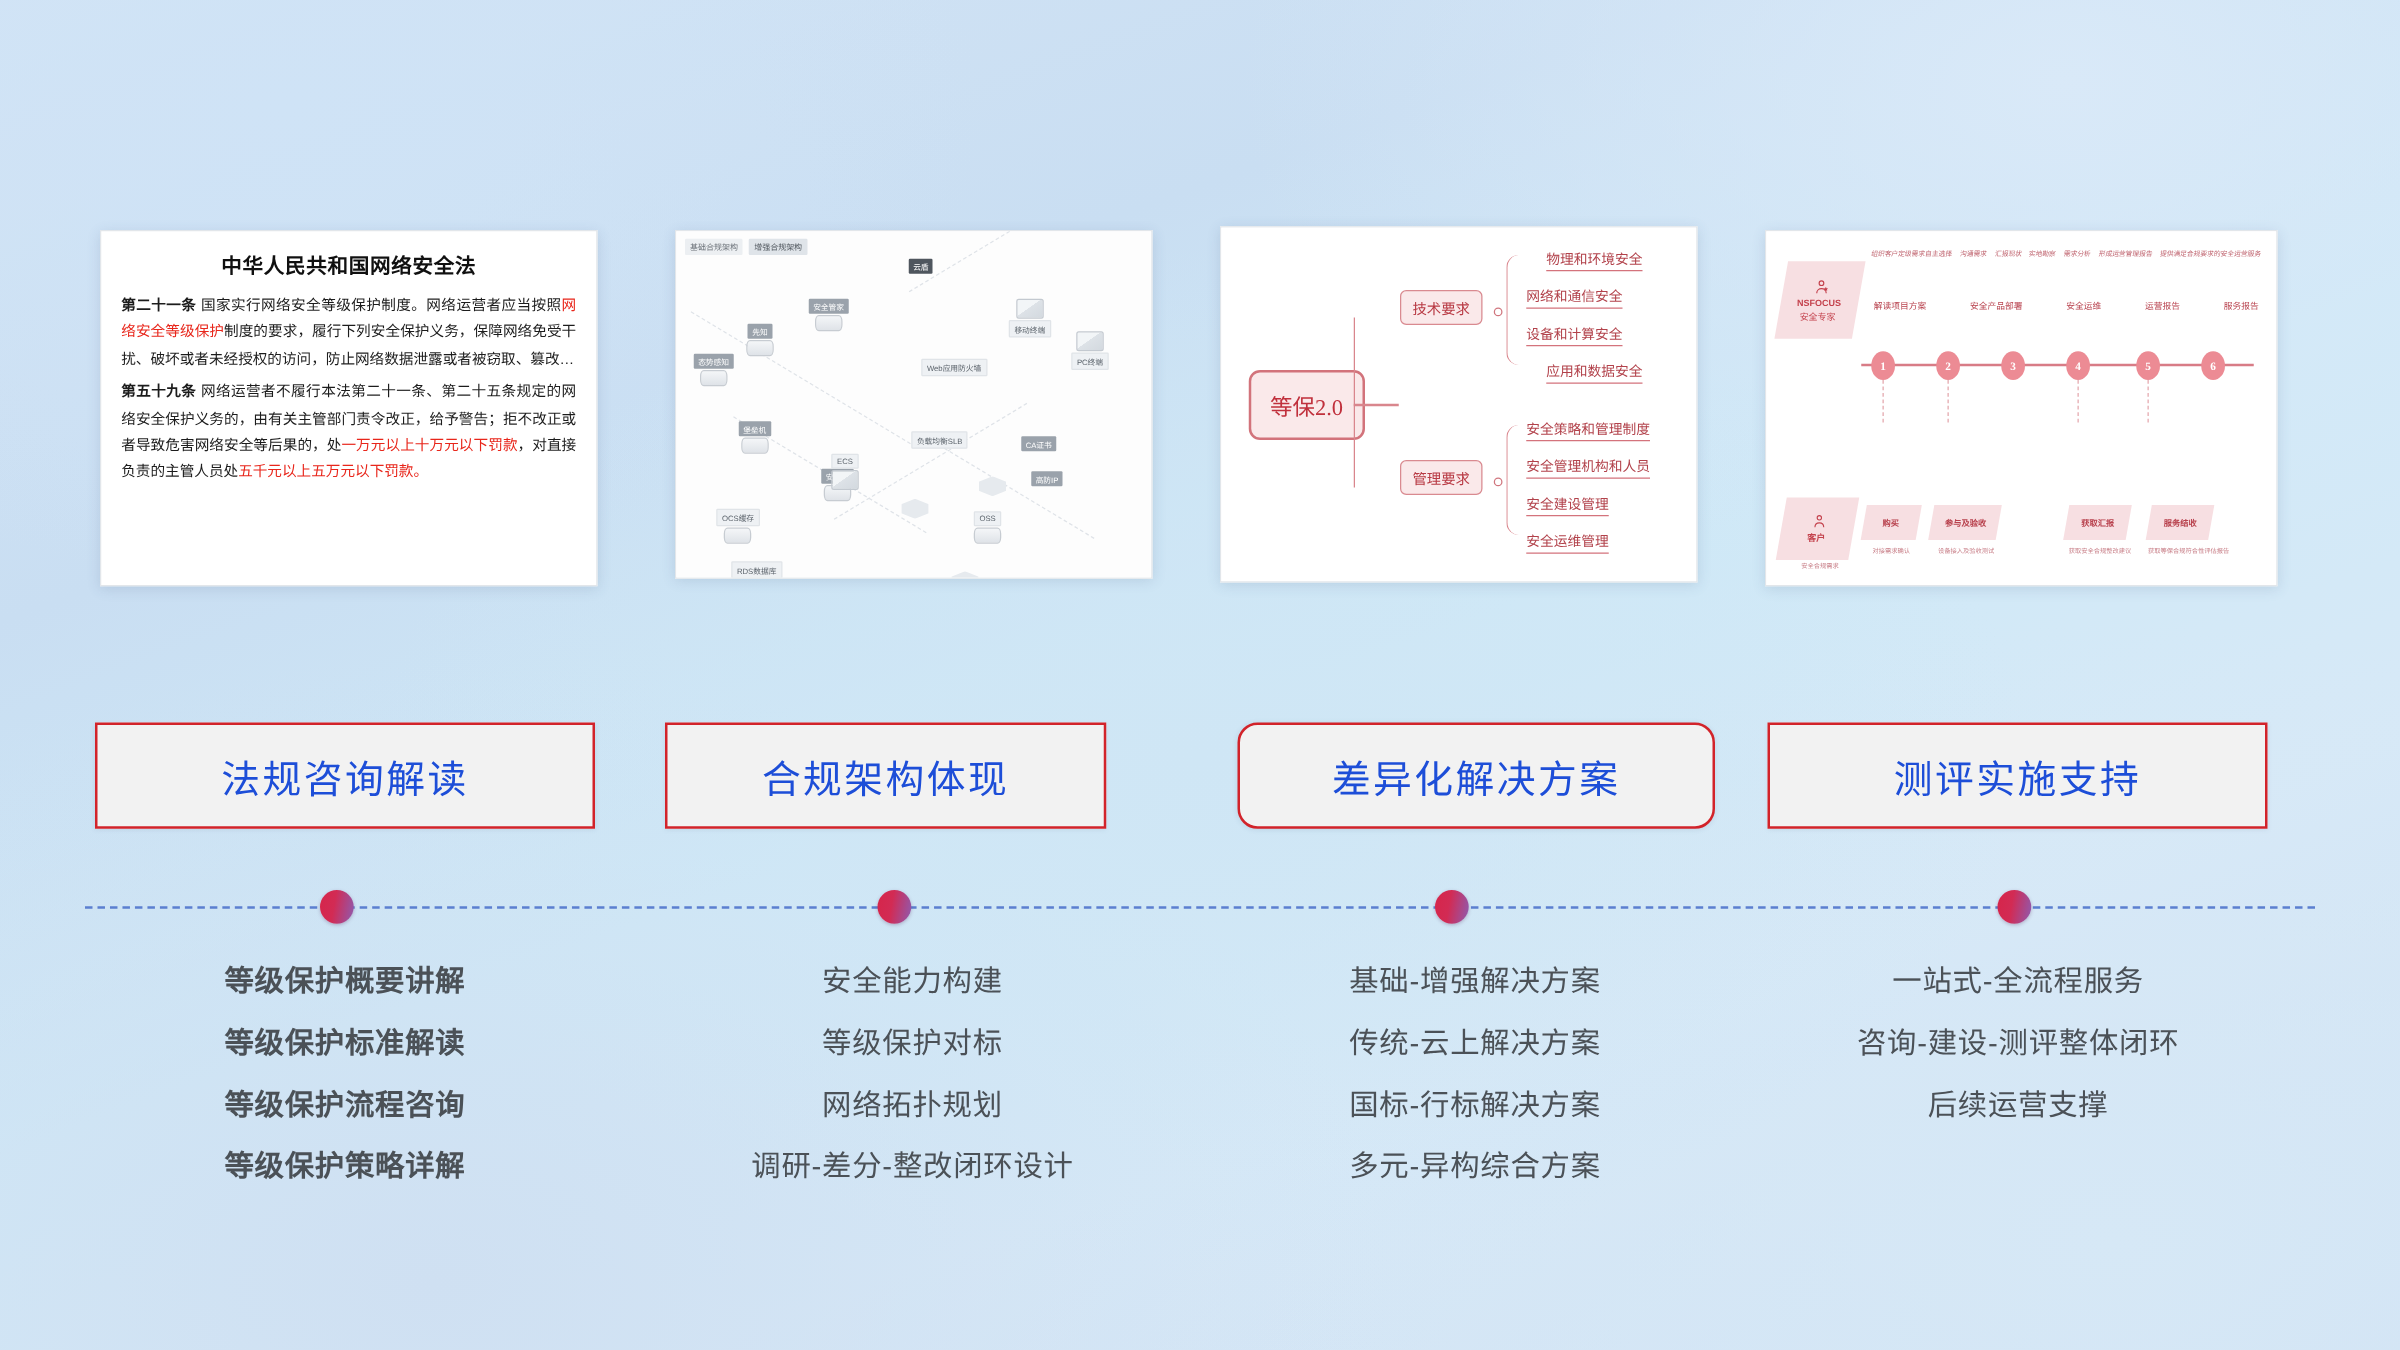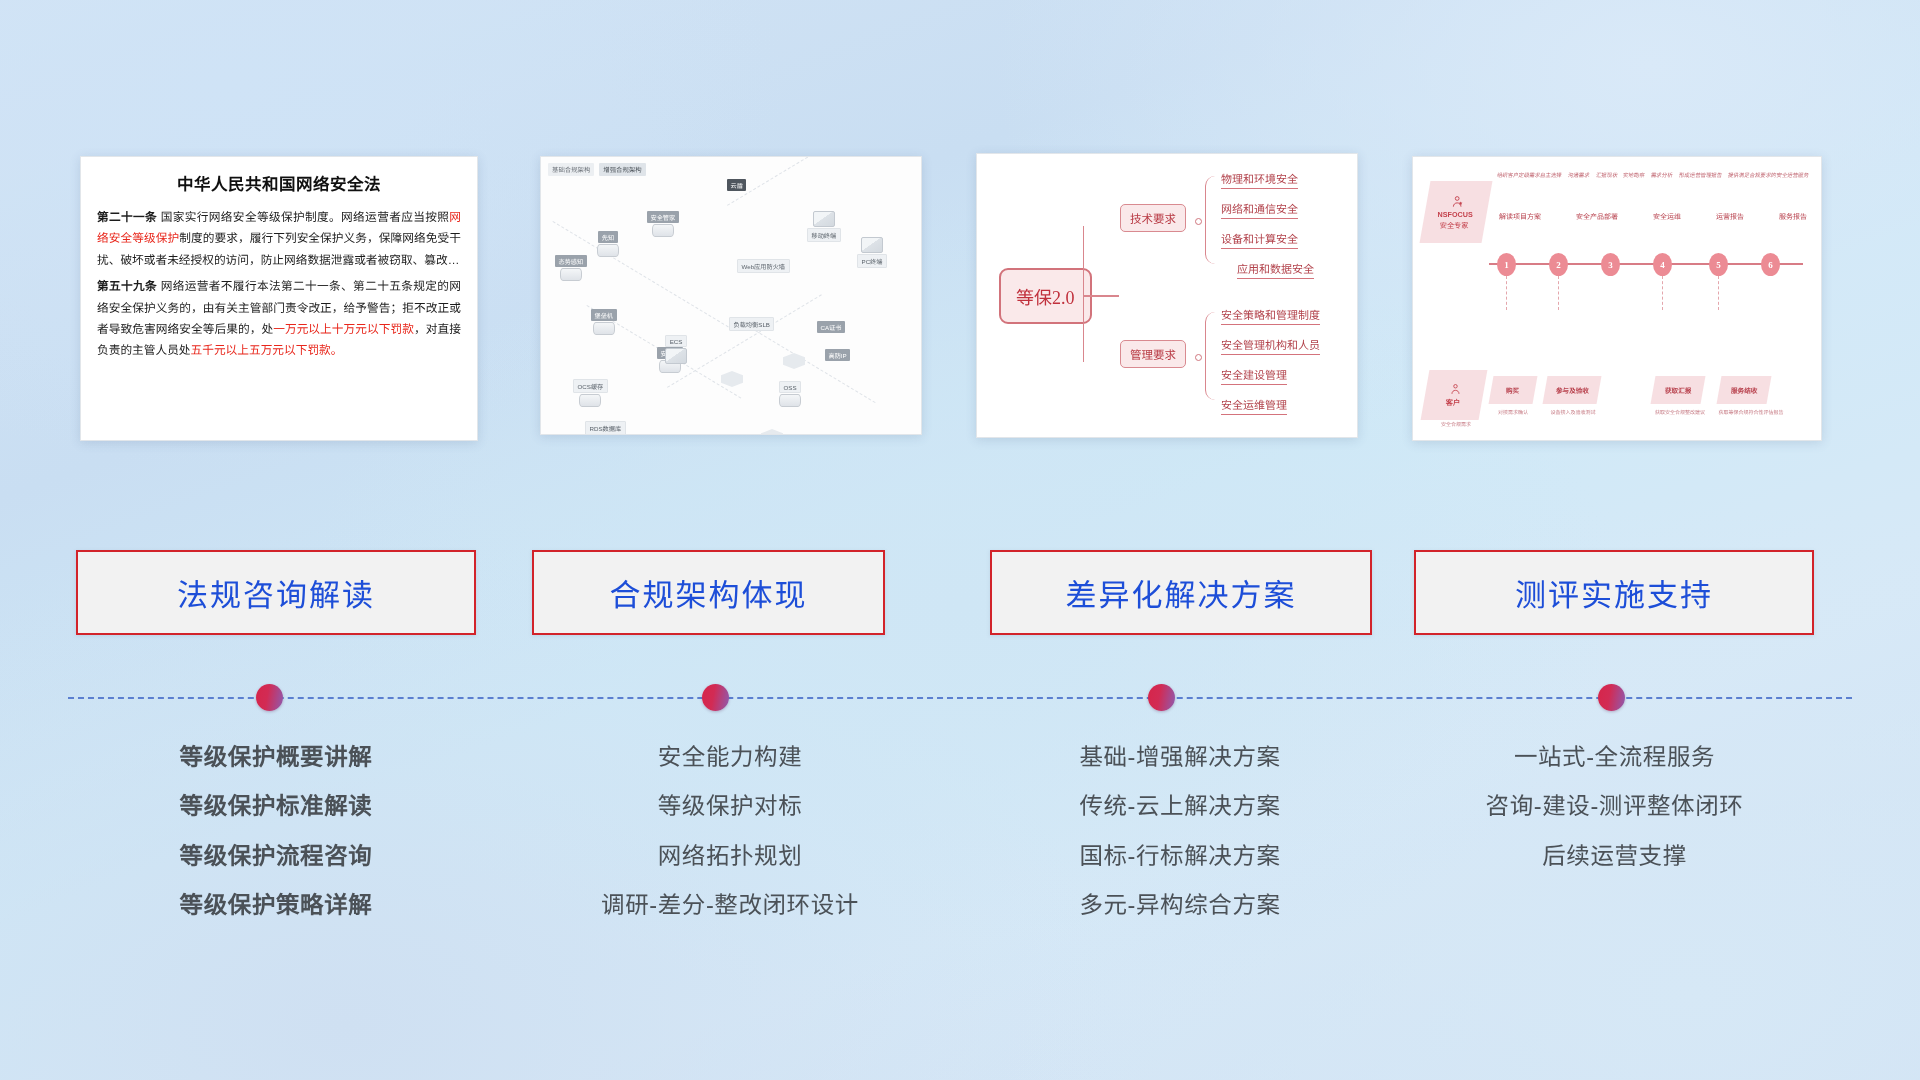--- a/index.html
+++ b/index.html
@@ -12,21 +12,21 @@
   body {
     position: relative;
     background:
       radial-gradient(ellipse 900px 620px at 12% 8%, #cfe3f6 0%, rgba(207,227,246,0) 62%),
       radial-gradient(ellipse 1100px 700px at 86% 6%, #d9e9f8 0%, rgba(217,233,248,0) 60%),
       radial-gradient(ellipse 1000px 620px at 50% 56%, #cfe6f5 0%, rgba(207,230,245,0) 66%),
       radial-gradient(ellipse 1200px 780px at 18% 95%, #cfe0f2 0%, rgba(207,224,242,0) 64%),
       radial-gradient(ellipse 1300px 800px at 88% 92%, #d6e8f6 0%, rgba(214,232,246,0) 62%),
       linear-gradient(160deg, #d3e4f5 0%, #c9def2 28%, #cfe9f7 52%, #d7e9f7 72%, #cfe0f3 100%);
   }
-  .stage { position: absolute; inset: 0; }
+  .stage { position: absolute; inset: 0; margin-top: 28px; }
 
   
   .card {
     position: absolute;
     background: #fff;
     border: 1px solid #e2e6ea;
     box-shadow: 0 2px 10px rgba(60,90,130,.16);
     overflow: hidden;
   }
   .card-1 { left: 80px;  top: 156px; width: 398px; height: 285px; }
@@ -153,21 +153,21 @@
 
   
   .banner {
     position: absolute; top: 550px; height: 85px;
     background: #f2f2f2; border: 2.2px solid #d2232a;
     display: flex; align-items: center; justify-content: center;
     box-shadow: 0 1px 4px rgba(80,100,130,.13);
   }
   .banner-1 { left: 76px;   width: 400px; }
   .banner-2 { left: 532px;  width: 353px; }
-  .banner-3 { left: 990px;  width: 382px; }
+  .banner-3 { left: 990px;  width: 382px; border-radius: 16px; }
   .banner-4 { left: 1414px; width: 400px; }
   .banner span {
     font-size: 31px; color: #1d4ed8; letter-spacing: 2px; font-weight: 500;
   }
 
   
   .timeline {
     position: absolute; left: 68px; right: 68px; top: 697px; height: 0;
     border-top: 2.5px dashed #5b7fd0;
   }
@@ -301,21 +301,21 @@
   <div class="card card-3">
     <div class="mind">
       <div class="mm-root">等保2.0</div>
 
       <div class="mm-curve" style="left:106px; top:72px; width:36px; height:70px; border-bottom:1.3px solid #d9868d; border-left:1.3px solid #d9868d; border-radius:0 0 0 0;"></div>
       <div class="mm-curve" style="left:106px; top:142px; width:36px; height:66px; border-top:1.3px solid #d9868d; border-left:1.3px solid #d9868d; border-bottom:none; border-radius:0;"></div>
 
       <div class="mm-br mm-br-tech">技术要求</div>
       <div class="mm-dot" style="left:218px; top:64px;"></div>
       <div class="mm-curve" style="left:228px; top:22px; width:14px; height:88px;"></div>
-      <div class="mm-leaf" style="left:244px; top:16px;">物理和环境安全</div>
+      <div class="mm-leaf" style="left:260px; top:16px;">物理和环境安全</div>
       <div class="mm-leaf" style="left:244px; top:46px;">网络和通信安全</div>
       <div class="mm-leaf" style="left:244px; top:76px;text-align:center;">设备和计算安全</div>
       <div class="mm-leaf" style="left:260px; top:106px;">应用和数据安全</div>
 
       <div class="mm-br mm-br-mgmt">管理要求</div>
       <div class="mm-dot" style="left:218px; top:200px;"></div>
       <div class="mm-curve" style="left:228px; top:158px; width:14px; height:88px;"></div>
       <div class="mm-leaf" style="left:244px; top:152px;">安全策略和管理制度</div>
       <div class="mm-leaf" style="left:244px; top:182px;">安全管理机构和人员</div>
       <div class="mm-leaf" style="left:244px; top:212px;">安全建设管理</div>

